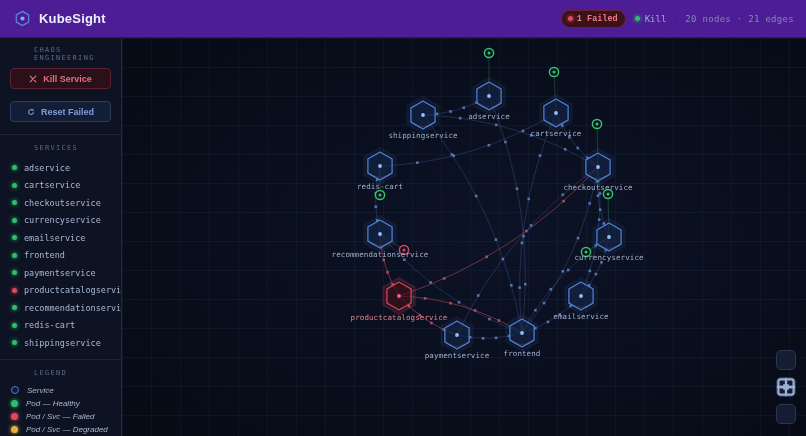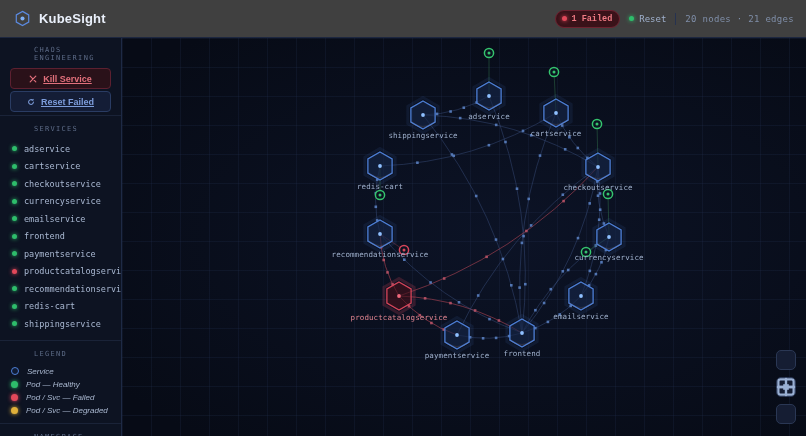--- a/index.html
+++ b/index.html
@@ -8,21 +8,21 @@
     background:#0a0e1a;
     font-family:"Liberation Sans", sans-serif;
     color:#c9d4e8;
     -webkit-font-smoothing:antialiased;
   }
   #app { position:relative; width:806px; height:436px; display:flex; flex-direction:column; }
 
   
   .header {
     height:38px; flex:0 0 38px;
-    background:#404040;
+    background:#4c1d95;
     border-bottom:1px solid #1d2740;
     display:flex; align-items:center;
     padding:0 12px 0 14px;
     position:relative; z-index:20;
   }
   .brand { display:flex; align-items:center; gap:8px; }
   .brand-logo { width:17px; height:17px; display:block; }
   .brand-name {
     font-size:13px; font-weight:bold; color:#eaf0fb;
     letter-spacing:.2px;
@@ -58,22 +58,22 @@
   }
   .sec-title {
     font-size:7px; letter-spacing:1.3px; color:#5d6b87;
     font-family:"DejaVu Sans Mono", monospace;
     padding:9px 10px 6px;
     margin-left:24px;
   }
   .sec-title.first { padding-top:8px; }
   .btn {
     display:flex; align-items:center; justify-content:center; gap:6px;
-    margin:0 10px 2px; height:21px; border-radius:4px;
-    font-size:9px; font-weight:bold; cursor:pointer;text-decoration:underline;
+    margin:0 10px 12px; height:21px; border-radius:4px;
+    font-size:9px; font-weight:bold; cursor:pointer;
   }
   .btn-kill { background:#2a1119; border:1px solid #5c2030; color:#e2707c; }
   .btn-reset { background:#141d36; border:1px solid #2a3c63; color:#7d9ddb; }
   .btn svg { display:block; }
 
   .divider { height:1px; background:#1a2338; margin:3px 0 0; }
 
   .svc-list { padding:1px 0 4px; }
   .svc {
     display:flex; align-items:center; gap:7px;
@@ -141,21 +141,21 @@
       </span>
       <span class="brand-name">KubeSight</span>
     </div>
     <div class="header-right">
       <div class="badge-failed">
         <span class="dot dot-red"></span>
         <span>1 Failed</span>
       </div>
       <div class="live">
         <span class="dot dot-green"></span>
-        <span>Reset</span>
+        <span>Kill</span>
       </div>
       <span class="hdr-sep"></span>
       <span class="hdr-stats">20 nodes · 21 edges</span>
     </div>
   </div>
 
   <div class="body">
 
     <div class="sidebar">
 

